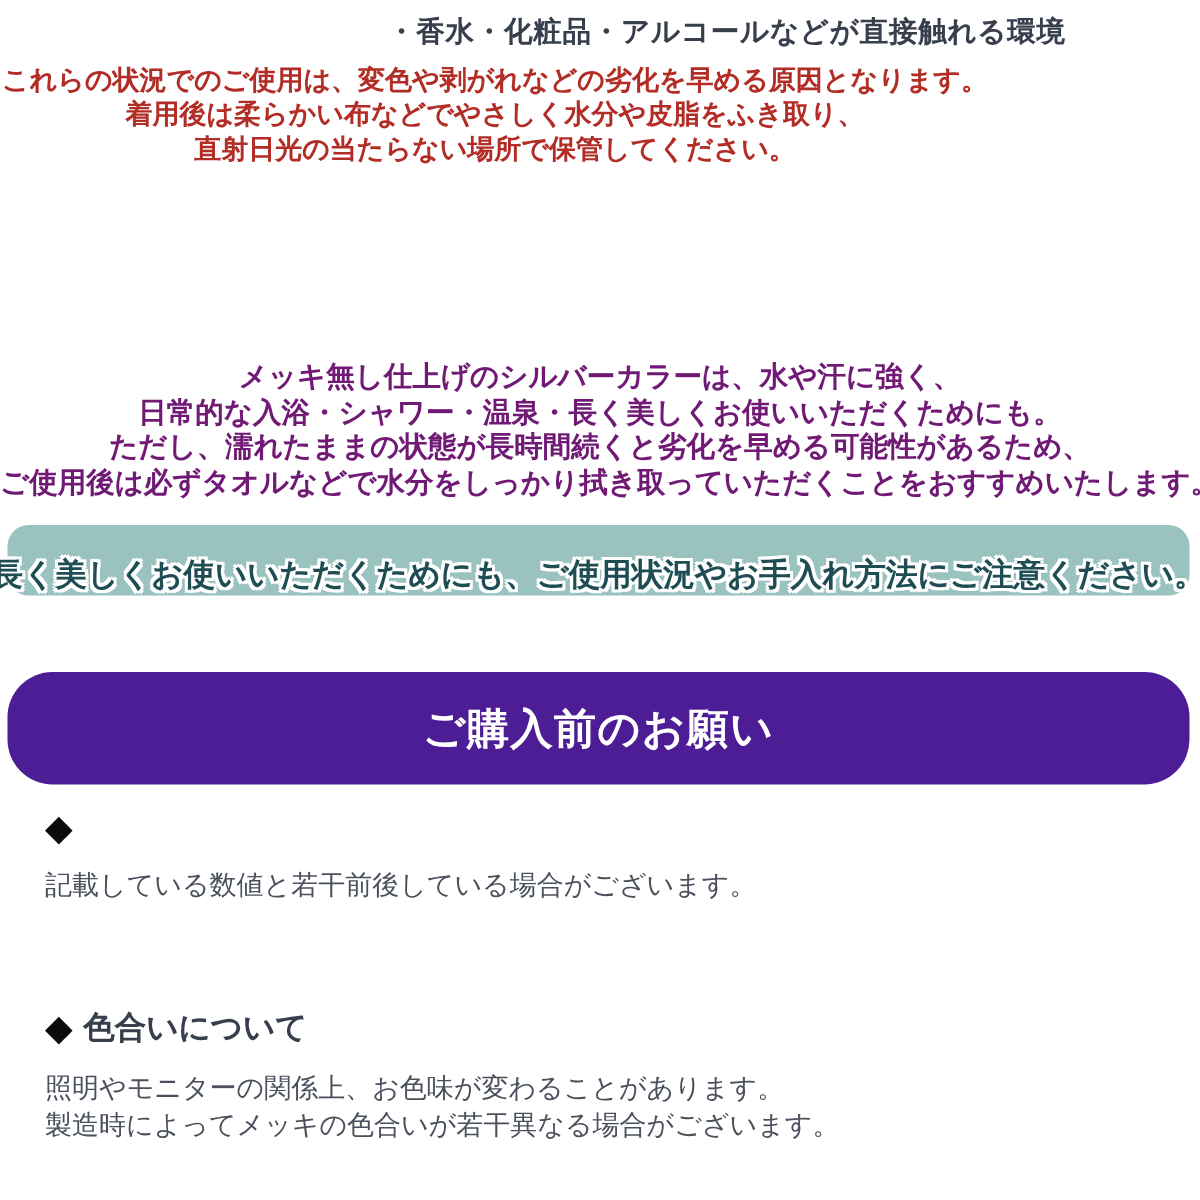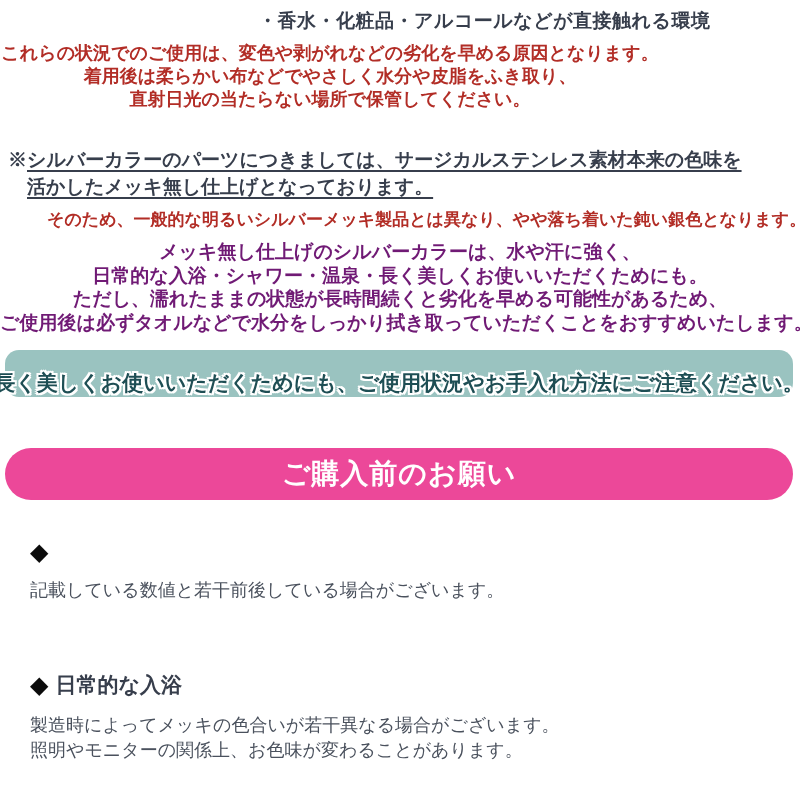--- a/index.html
+++ b/index.html
@@ -85,22 +85,22 @@
     white-space: nowrap;
     text-shadow:
       -2px -2px 0 #fff,  2px -2px 0 #fff,
       -2px  2px 0 #fff,  2px  2px 0 #fff,
       -2px  0   0 #fff,  2px  0   0 #fff,
        0   -2px 0 #fff,  0    2px 0 #fff;
   }
   
   .banner {
     position: absolute;
-    top: 448px; left: 5px; width: 788px; height: 52px;
-    background: #ec4899;
+    top: 448px; left: 5px; width: 788px; height: 75px;
+    background: #4c1d95;
     border-radius: 30px;
     display: flex;
     align-items: center;
     justify-content: center;
   }
   .banner span {
     font-size: 28px;
     font-weight: bold;
     color: #ffffff;
     letter-spacing: 1px;
@@ -139,25 +139,20 @@
 <div class="page">
 
   <div class="env-line">・香水・化粧品・アルコールなどが直接触れる環境</div>
 
   <div class="red-block">
     <div>これらの状況でのご使用は、変色や剥がれなどの劣化を早める原因となります。</div>
     <div>着用後は柔らかい布などでやさしく水分や皮脂をふき取り、</div>
     <div>直射日光の当たらない場所で保管してください。</div>
   </div>
 
-  <div class="silver-note">
-    <div class="line1"><span>※</span><span class="ul">シルバーカラーのパーツにつきましては、サージカルステンレス素材本来の色味を</span></div>
-    <div class="line2"><span class="ul">活かしたメッキ無し仕上げとなっております。</span></div>
-    <div class="red-sub">そのため、一般的な明るいシルバーメッキ製品とは異なり、やや落ち着いた鈍い銀色となります。</div>
-  </div>
 
   <div class="center-block">
     <div>メッキ無し仕上げのシルバーカラーは、水や汗に強く、</div>
     <div>日常的な入浴・シャワー・温泉・長く美しくお使いいただくためにも。</div>
     <div>ただし、濡れたままの状態が長時間続くと劣化を早める可能性があるため、</div>
     <div>ご使用後は必ずタオルなどで水分をしっかり拭き取っていただくことをおすすめいたします。</div>
   </div>
 
   <div class="callout">
     <span>長く美しくお使いいただくためにも、ご使用状況やお手入れ方法にご注意ください。</span>
@@ -172,21 +167,21 @@
       <span class="diamond">◆</span>
     </div>
     <div class="body">
       <div>記載している数値と若干前後している場合がございます。</div>
     </div>
   </div>
 
   <div class="section section-color">
     <div class="heading">
       <span class="diamond">◆</span>
-      <span>日常的な入浴</span>
+      <span>色合いについて</span>
     </div>
     <div class="body">
+      <div>照明やモニターの関係上、お色味が変わることがあります。</div>
       <div>製造時によってメッキの色合いが若干異なる場合がございます。</div>
-      <div>照明やモニターの関係上、お色味が変わることがあります。</div>
     </div>
   </div>
 
 </div>
 
 </body></html>

